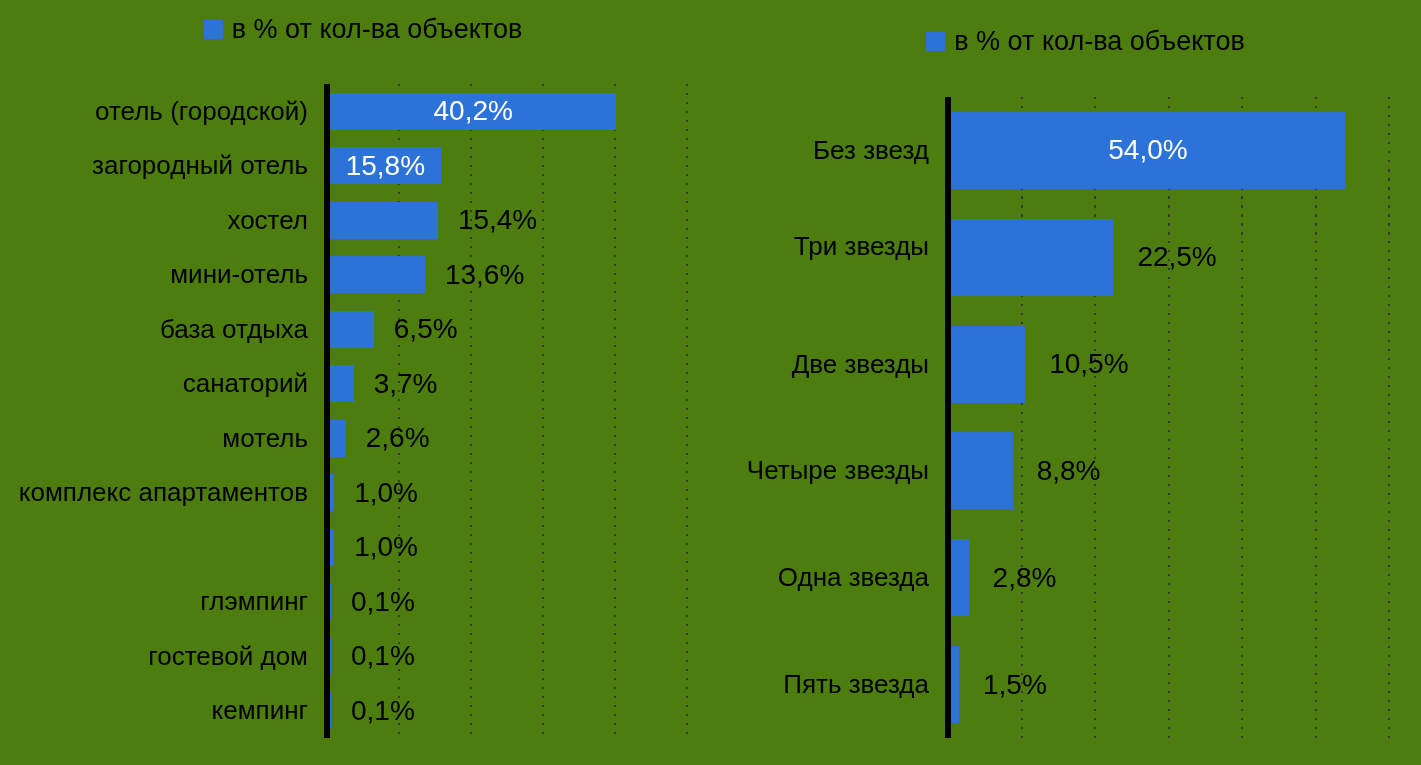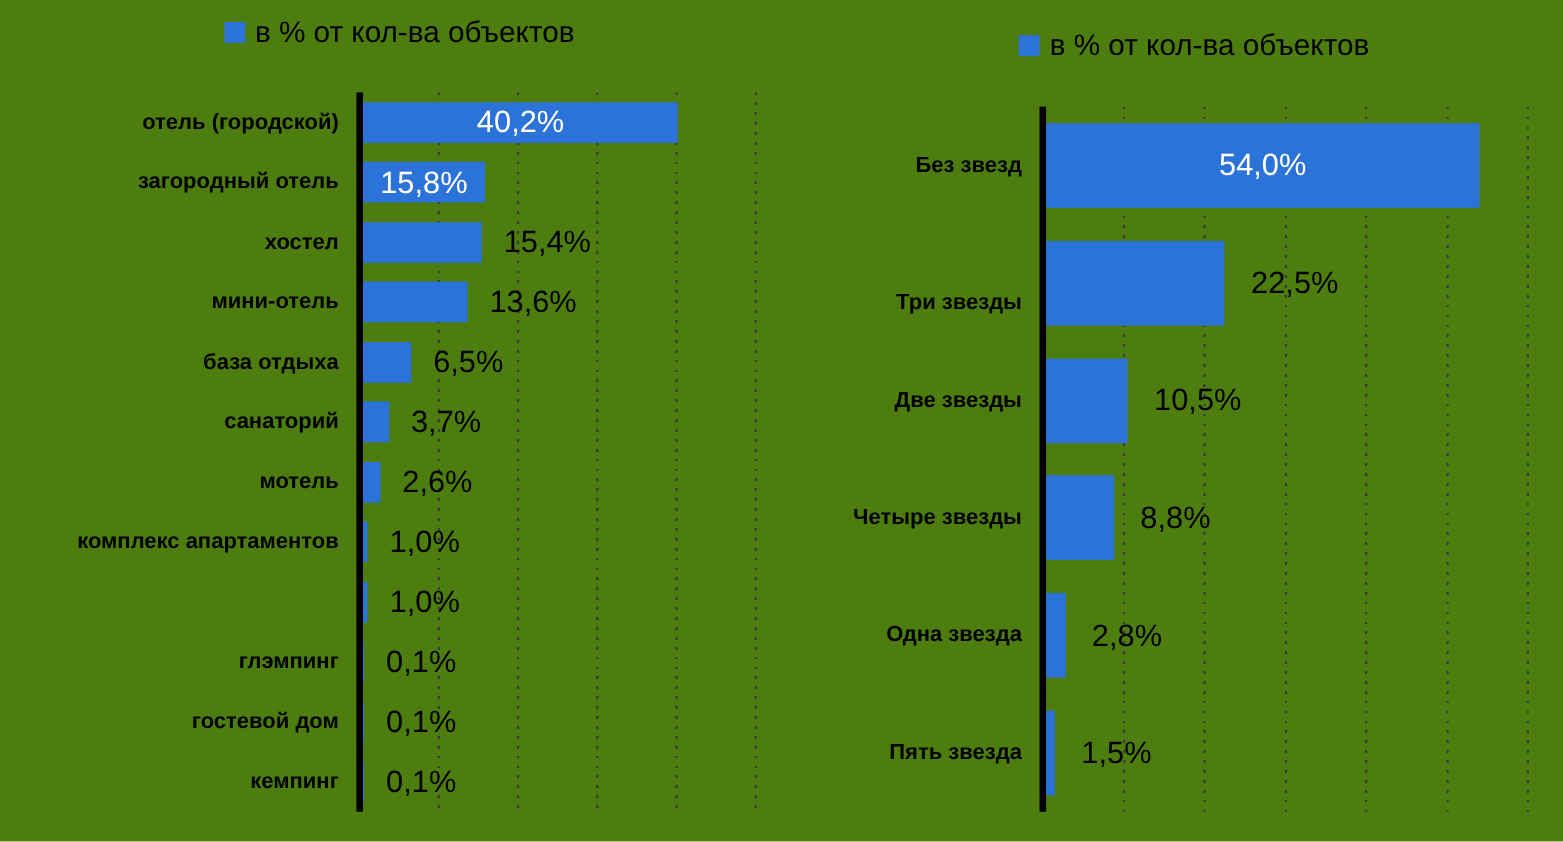--- a/index.html
+++ b/index.html
@@ -38,24 +38,23 @@
   .legend-label {
     font-size: 27px;
     color: #000000;
     white-space: nowrap;
   }
   .cat-label {
     position: absolute;
     display: flex;
     align-items: center;
     justify-content: flex-end;
-    font-size: 20px;
+    font-size: 26px;
     color: #000000;
     white-space: nowrap;
-    font-weight: bold;
   }
   .axis-line {
     position: absolute;
   }
   .gridline {
     position: absolute;
     width: 2px;
   }
   .bar {
     position: absolute;
@@ -133,21 +132,21 @@
   <div class="axis-line" style="left: 235px; top: 97px; width: 6px; height: 641px; background: rgb(0, 0, 0);"></div>
       <div class="gridline" style="left: 310.5px; top: 97px; height: 641px; background: repeating-linear-gradient(rgb(58, 58, 58) 0px, rgb(58, 58, 58) 2.5px, transparent 2.5px, transparent 9px);"></div>
       <div class="gridline" style="left: 384px; top: 97px; height: 641px; background: repeating-linear-gradient(rgb(58, 58, 58) 0px, rgb(58, 58, 58) 2.5px, transparent 2.5px, transparent 9px);"></div>
       <div class="gridline" style="left: 457.5px; top: 97px; height: 641px; background: repeating-linear-gradient(rgb(58, 58, 58) 0px, rgb(58, 58, 58) 2.5px, transparent 2.5px, transparent 9px);"></div>
       <div class="gridline" style="left: 531px; top: 97px; height: 641px; background: repeating-linear-gradient(rgb(58, 58, 58) 0px, rgb(58, 58, 58) 2.5px, transparent 2.5px, transparent 9px);"></div>
       <div class="gridline" style="left: 604.5px; top: 97px; height: 641px; background: repeating-linear-gradient(rgb(58, 58, 58) 0px, rgb(58, 58, 58) 2.5px, transparent 2.5px, transparent 9px);"></div>
       <div class="gridline" style="left: 678px; top: 97px; height: 641px; background: repeating-linear-gradient(rgb(58, 58, 58) 0px, rgb(58, 58, 58) 2.5px, transparent 2.5px, transparent 9px);"></div>
       <div class="cat-label" style="left: 0px; top: 97px; width: 219px; height: 106.833px; color: rgb(0, 0, 0);">Без звезд</div>
       <div class="bar" style="left: 241px; top: 111.917px; width: 393.9px; height: 77px; background: rgb(43, 114, 217);"></div>
       <div class="value-label inside" style="left: 241px; top: 111.917px; width: 393.9px; height: 77px; color: rgb(255, 255, 255);">54,0%</div>
-      <div class="cat-label" style="left: 0px; top: 222px; width: 219px; height: 106.833px; color: rgb(0, 0, 0);">Три звезды</div>
+      <div class="cat-label" style="left: 0px; top: 193px; width: 219px; height: 106.833px; color: rgb(0, 0, 0);">Три звезды</div>
       <div class="bar" style="left: 241px; top: 218.75px; width: 162.375px; height: 77px; background: rgb(43, 114, 217);"></div>
       <div class="value-label outside" style="left: 427.375px; top: 218.75px; height: 77px; color: rgb(0, 0, 0);">22,5%</div>
       <div class="cat-label" style="left: 0px; top: 310.667px; width: 219px; height: 106.833px; color: rgb(0, 0, 0);">Две звезды</div>
       <div class="bar" style="left: 241px; top: 325.583px; width: 74.175px; height: 77px; background: rgb(43, 114, 217);"></div>
       <div class="value-label outside" style="left: 339.175px; top: 325.583px; height: 77px; color: rgb(0, 0, 0);">10,5%</div>
       <div class="cat-label" style="left: 0px; top: 417.5px; width: 219px; height: 106.833px; color: rgb(0, 0, 0);">Четыре звезды</div>
       <div class="bar" style="left: 241px; top: 432.417px; width: 61.68px; height: 77px; background: rgb(43, 114, 217);"></div>
       <div class="value-label outside" style="left: 326.68px; top: 432.417px; height: 77px; color: rgb(0, 0, 0);">8,8%</div>
       <div class="cat-label" style="left: 0px; top: 524.333px; width: 219px; height: 106.833px; color: rgb(0, 0, 0);">Одна звезда</div>
       <div class="bar" style="left: 241px; top: 539.25px; width: 17.58px; height: 77px; background: rgb(43, 114, 217);"></div>

